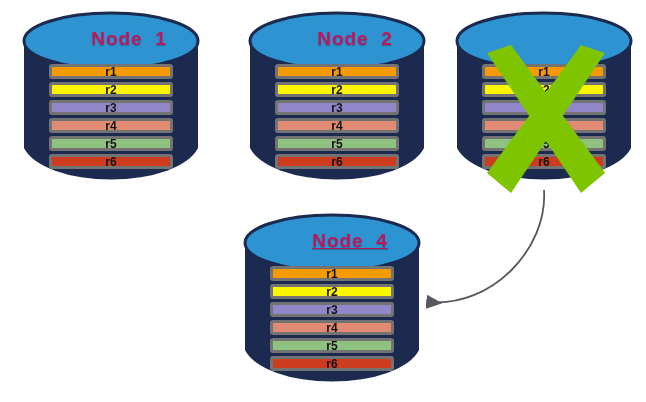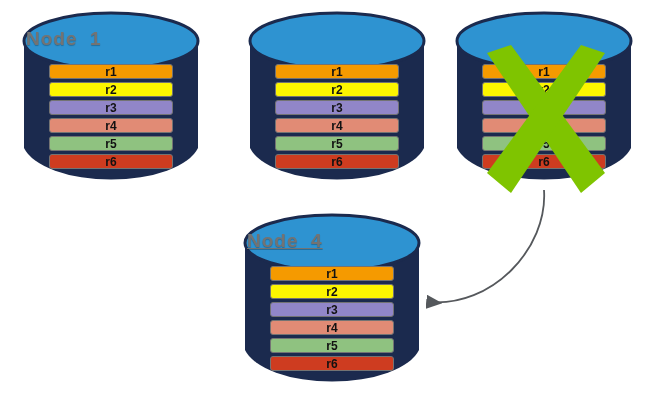--- a/index.html
+++ b/index.html
@@ -23,40 +23,40 @@
     position: absolute;
   }
   .cyl-svg {
     position: absolute;
     left: 0;
     top: 0;
     overflow: visible;
   }
   .node-title {
     position: absolute;
-    left: 4px;
+    left: 18px;
     width: 100%;
-    text-align: left;
-    color: #737373;
+    text-align: center;
+    color: #be185d;
     font-weight: bold;
     font-family: "Liberation Sans", sans-serif;
     letter-spacing: 1px;
     white-space: pre;
     text-shadow: 0 1px 1px rgba(0,0,0,0.25);
     pointer-events: none;
   }
   .records {
     position: absolute;
     display: flex;
     flex-direction: column;
   }
   .record {
     position: relative;
     border-radius: 3px;
-    border: 1px solid #737373;
+    border: 3px solid #737373;
     box-sizing: border-box;
     text-align: center;
     color: #111111;
     font-weight: bold;
     font-family: "Liberation Sans", sans-serif;
     line-height: 1;
     display: flex;
     align-items: center;
     justify-content: center;
   }
@@ -109,20 +109,21 @@
           <span>r6</span>
         </div>
       </div>
   </div>
 
   <div class="node" id="node-2" style="left: 248px; top: 8px; width: 178px; height: 180px;">
     <svg class="cyl-svg" width="178" height="180" viewBox="0 0 178 180">
       <path d="M2,33 L2,140 A89,40 0 0 0 176,140 L176,33 Z" fill="#1b2a4e"></path>
       <ellipse cx="89" cy="33" rx="87" ry="28" fill="#2e93d1" stroke="#1b2a4e" stroke-width="3"></ellipse>
     </svg>
+    <div class="node-title" style="top: 20px; font-size: 19px;">Node  2</div>
     <div class="records" style="left: 27px; top: 56px; width: 124px; gap: 3px;">
         <div class="record" style="background: rgb(245, 154, 0); height: 15px; font-size: 12px;">
           <span>r1</span>
         </div>
         <div class="record" style="background: rgb(252, 245, 0); height: 15px; font-size: 12px;">
           <span>r2</span>
         </div>
         <div class="record" style="background: rgb(145, 134, 200); height: 15px; font-size: 12px;">
           <span>r3</span>
         </div>

